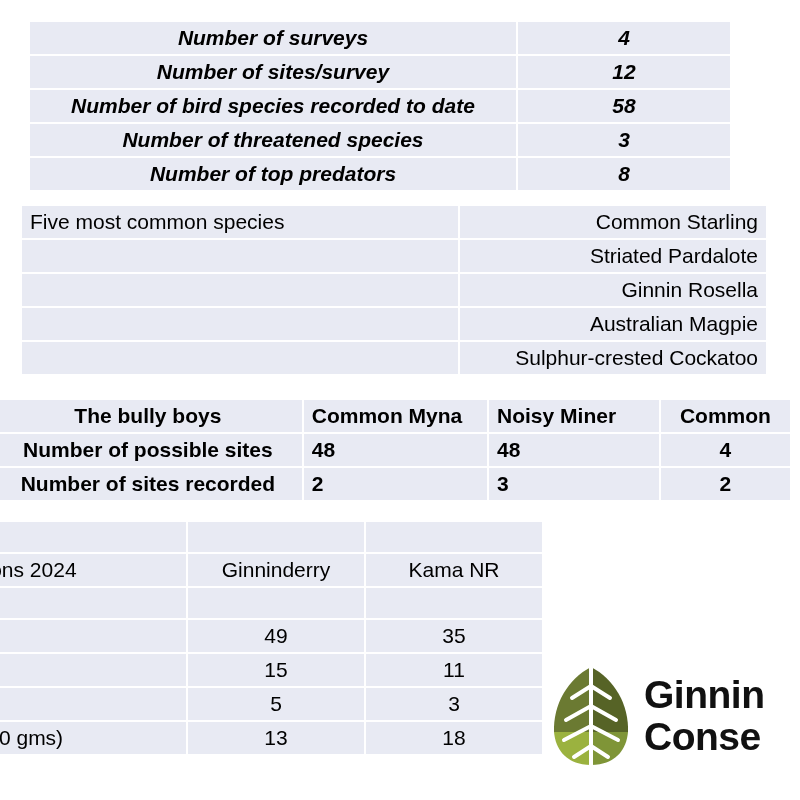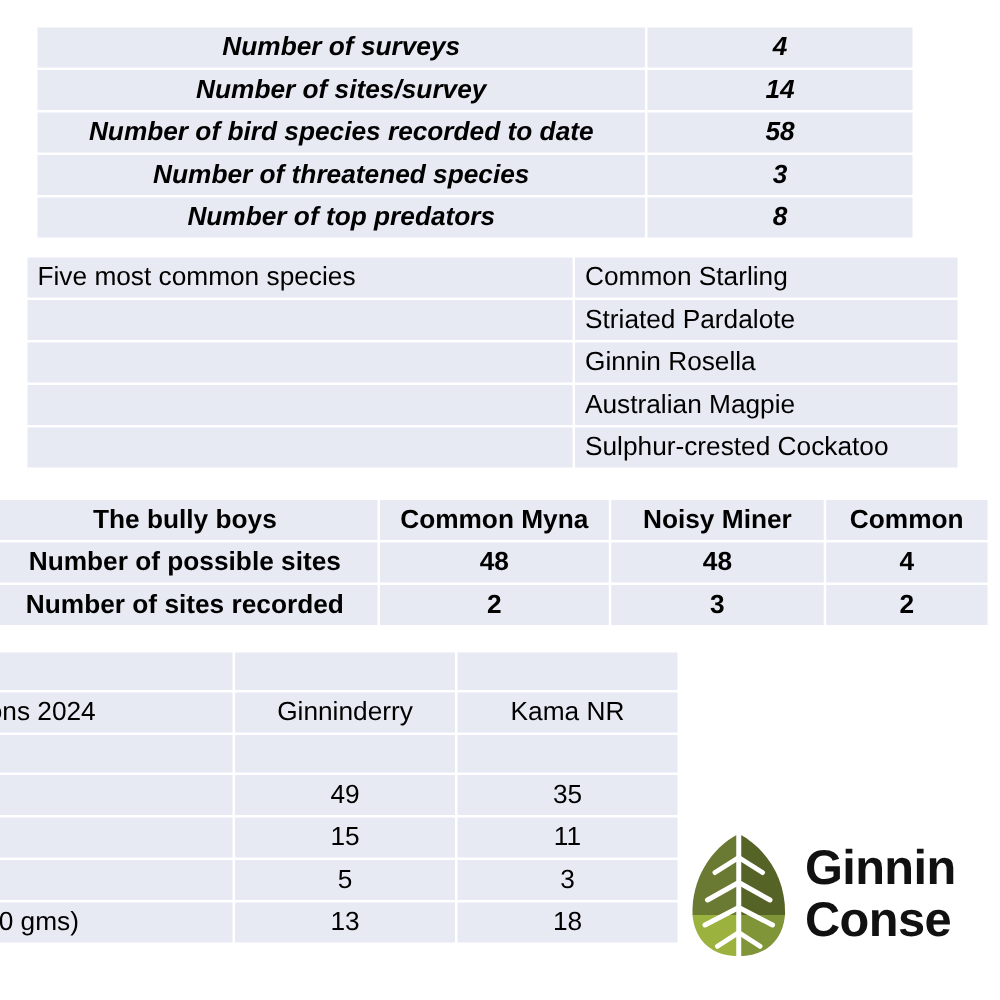--- a/index.html
+++ b/index.html
@@ -36,27 +36,27 @@
   .tbl td.blank { background: #e8eaf3; }
 
   
   #summary-table { left: 28px; top: 20px; font-style: italic; }
   #summary-table td.label { width: 470px; text-align: center; font-weight: bold; }
   #summary-table td.value { width: 196px; text-align: center; font-weight: bold; }
 
   
   #common-species-table { left: 20px; top: 204px; }
   #common-species-table td.label { width: 420px; text-align: left; margin-left: 32px; }
-  #common-species-table td.value { width: 290px; text-align: left; }
+  #common-species-table td.value { width: 290px; text-align: right; }
 
   
   #bully-table { left: -8px; top: 398px; }
   #bully-table td { font-weight: bold; }
   #bully-table td.rowhdr { width: 320px; text-align: center; }
-  #bully-table td.col { width: 180px; text-align: center; }
+  #bully-table td.col { width: 180px; text-align: left; }
   #bully-table td.col3 { width: 130px; text-align: center; }
 
   
   #comparison-table { left: -42px; top: 520px; }
   #comparison-table td { font-size: 21px; }
   #comparison-table td.rowhdr { width: 210px; text-align: left; }
   #comparison-table td.col { width: 160px; text-align: center; }
   #comparison-table td.hdr { font-weight: normal; }
   #comparison-table tr.spacer td { height: 22px; }
 
@@ -93,21 +93,21 @@
 <div class="page">
 
   <table class="tbl" id="summary-table">
     <tbody>
       <tr>
         <td class="label">Number of surveys</td>
         <td class="value">4</td>
       </tr>
       <tr>
         <td class="label">Number of sites/survey</td>
-        <td class="value">14</td>
+        <td class="value">12</td>
       </tr>
       <tr>
         <td class="label">Number of bird species recorded to date</td>
         <td class="value">58</td>
       </tr>
       <tr>
         <td class="label">Number of threatened species</td>
         <td class="value">3</td>
       </tr>
       <tr>

